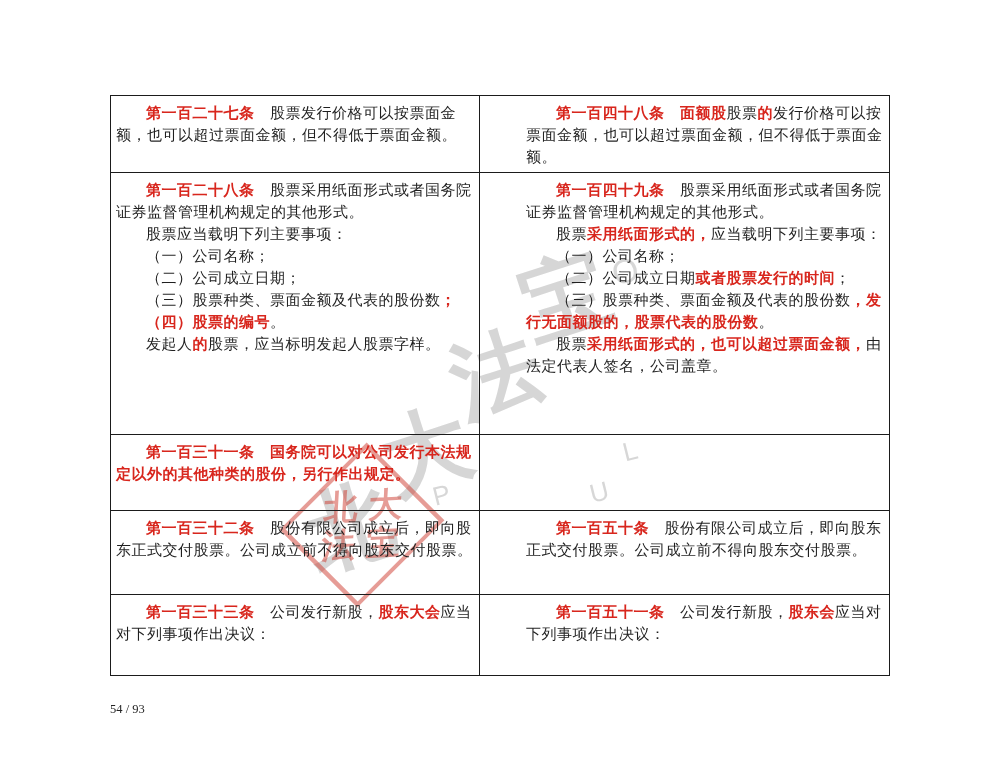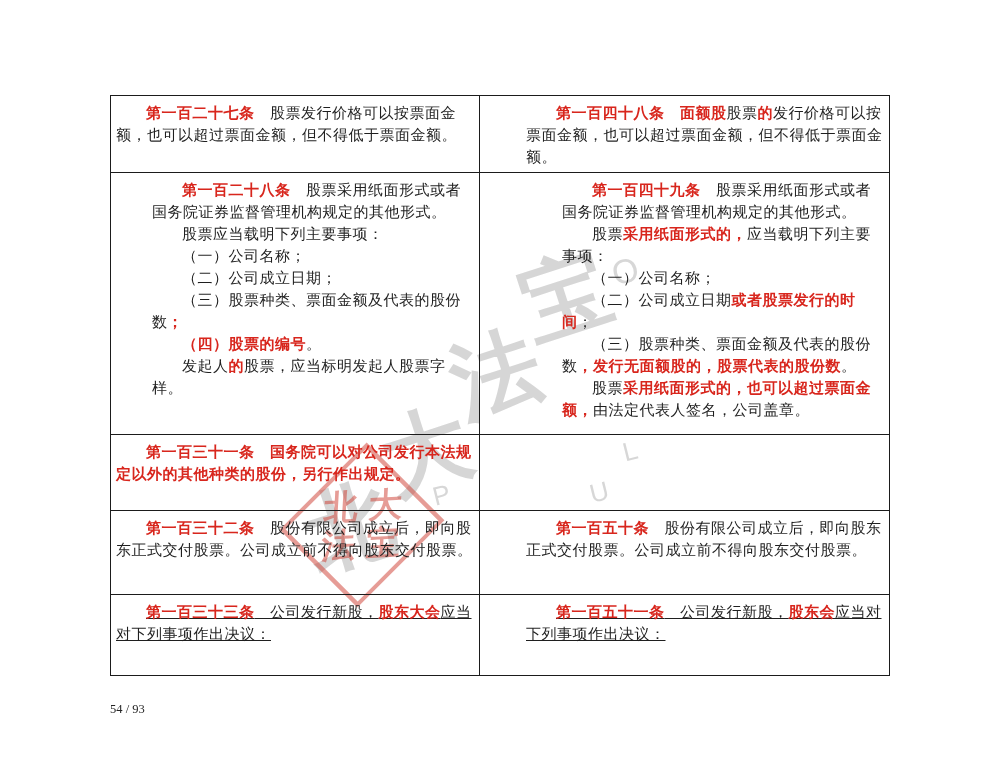--- a/index.html
+++ b/index.html
@@ -68,24 +68,24 @@
   .t-row + .t-row{border-top:1px solid var(--line);}
   .cell{
     width:390px;
     padding:6px 6px 4px 5px;
     font-size:15px;line-height:22px;
     letter-spacing:.5px;
   }
   .cell.left{border-right:1px solid var(--line);}
   .cell.right{width:389px;}
   .rh1{min-height:74px;}
-  .rh2{min-height:261px;margin-left:36px;}
+  .rh2{min-height:261px;}
   .rh3{min-height:75px;}
   .rh4{min-height:83px;}
-  .rh5{min-height:80px;text-decoration:underline;}
+  .rh5{min-height:80px;}
   .cell p{text-indent:2em;}
   .rb{color:var(--red);font-weight:bold;}
   .rn{color:var(--ink);}
   
   #footer{
     position:absolute;left:110px;top:702px;z-index:1;
     font-size:12.5px;color:#232323;
     font-family:"Liberation Serif","DejaVu Serif",serif;
   }
 </style>

